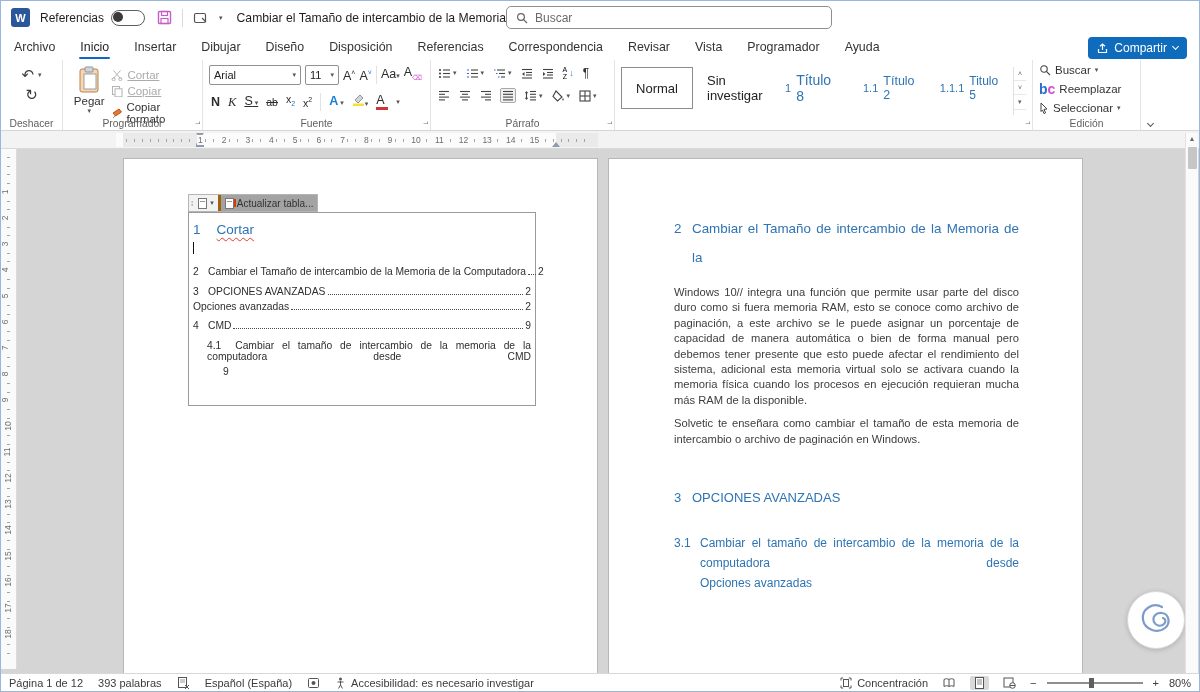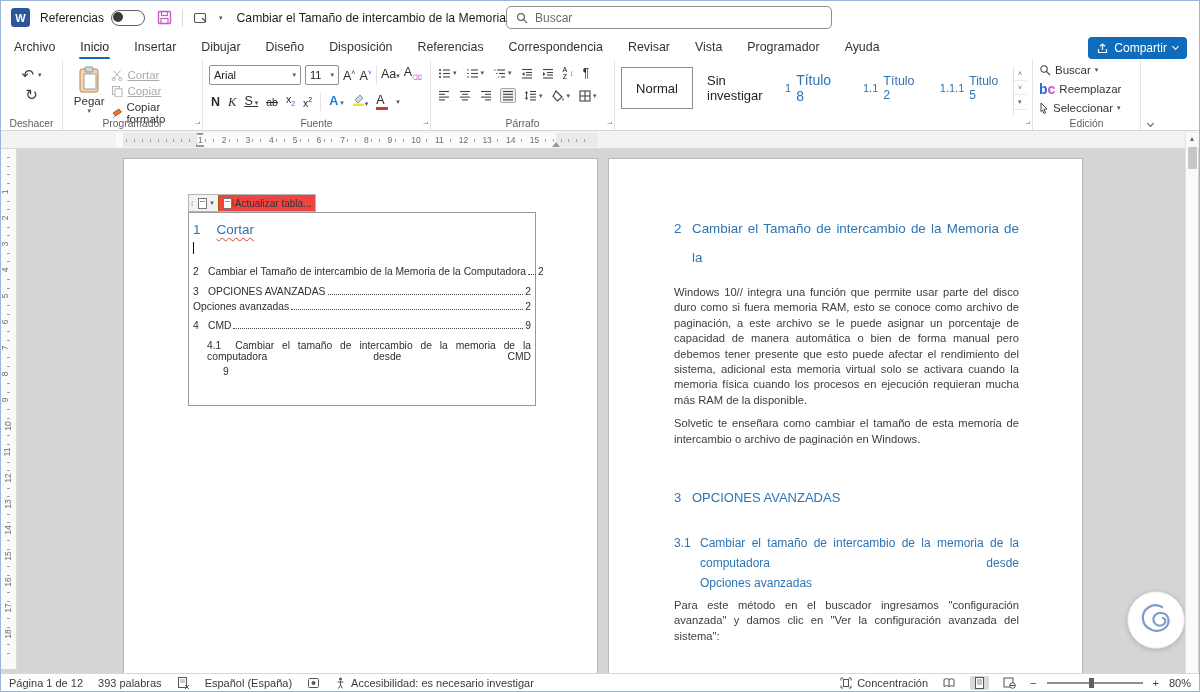--- a/index.html
+++ b/index.html
@@ -108,21 +108,21 @@
   .vtick{position:absolute;left:6px;width:3px;height:1px;background:#a4a4a4;}
   .page{position:absolute;top:9px;width:475px;height:600px;background:#fff;border:1px solid #b7b7b7;}
   .page1{left:122px;}
   .page2{left:607px;}
 
   
   .toc-toolbar{position:absolute;left:64px;top:35px;height:18px;display:flex;align-items:center;
     border:1px solid #b5b5b5;background:#f2f2f2;font-size:10px;color:#333;}
   .toc-toolbar .grip{padding:0 2px;color:#777;font-size:8px;letter-spacing:-1px;}
   .toc-toolbar .seg{display:flex;align-items:center;gap:3px;padding:0 4px;height:100%;}
-  .toc-toolbar .btn{border-left:1px solid #a16207;background:#ef4444;}
+  .toc-toolbar .btn{border-left:3px solid #a16207;background:#a3a3a3;}
   .docico{display:inline-block;width:9px;height:11px;border:1px solid #777;background:#fff;position:relative;}
   .docico i{position:absolute;left:1px;right:1px;top:2px;border-top:1px solid #999;}
   .docico.alert::after{content:"";position:absolute;right:-3px;top:0;width:2px;height:8px;background:#d83b01;}
   .toc-box{position:absolute;left:64px;top:53px;width:348px;height:194px;border:1px solid #9a9a9a;padding:2px 4px;}
   .toc-title{display:flex;gap:16px;margin-top:7px;font-size:13.5px;color:#2e74b5;}
   .squiggle{text-decoration:underline;text-decoration-style:wavy;text-decoration-color:#e03c31;text-decoration-thickness:1px;text-underline-offset:3px;}
   .caret{width:1px;height:12px;background:#111;margin-top:5px;}
   .toc-row{display:flex;align-items:flex-end;font-size:10.3px;color:#2e2e2e;margin-top:8.5px;white-space:nowrap;}
   .toc-num{flex:0 0 15px;}
   .dots{flex:1 1 auto;border-bottom:1.3px dotted #4a4a4a;margin:0 2px 2px 2px;min-width:8px;}
@@ -730,21 +730,20 @@
           <span class="hnum">3</span>
           <span>OPCIONES AVANZADAS</span>
         </div>
         <div class="hrow h2size h-blue h31">
           <span class="hnum2">3.1</span>
           <span style="flex:1">
             <span class="jlh" style="display:block">Cambiar el tamaño de intercambio de la memoria de la computadora desde</span>
             <span style="display:block">Opciones avanzadas</span>
           </span>
         </div>
-        <p class="bodytext p3" style="margin:5px 0 0 0">Para este método en el buscador ingresamos "configuración avanzada" y damos clic en "Ver la configuración avanzada del sistema":</p>
       </div>
     </div>
 
     <div class="inkbtn">
       <svg width="44" height="44" viewBox="0 0 44 44">
         <path d="M28 9c-9-5-21 2-19 13 2 10 15 14 22 8 6-5 4-14-3-15-6-1-10 4-8 9 2 4 7 5 10 2 2-2 2-5-1-6" fill="none" stroke="#7d9cc9" stroke-width="2.2" stroke-linecap="round"></path>
       </svg>
       <span class="inkdd" style="position:absolute;right:-8px;bottom:6px">▾</span>
     </div>
   </div>

